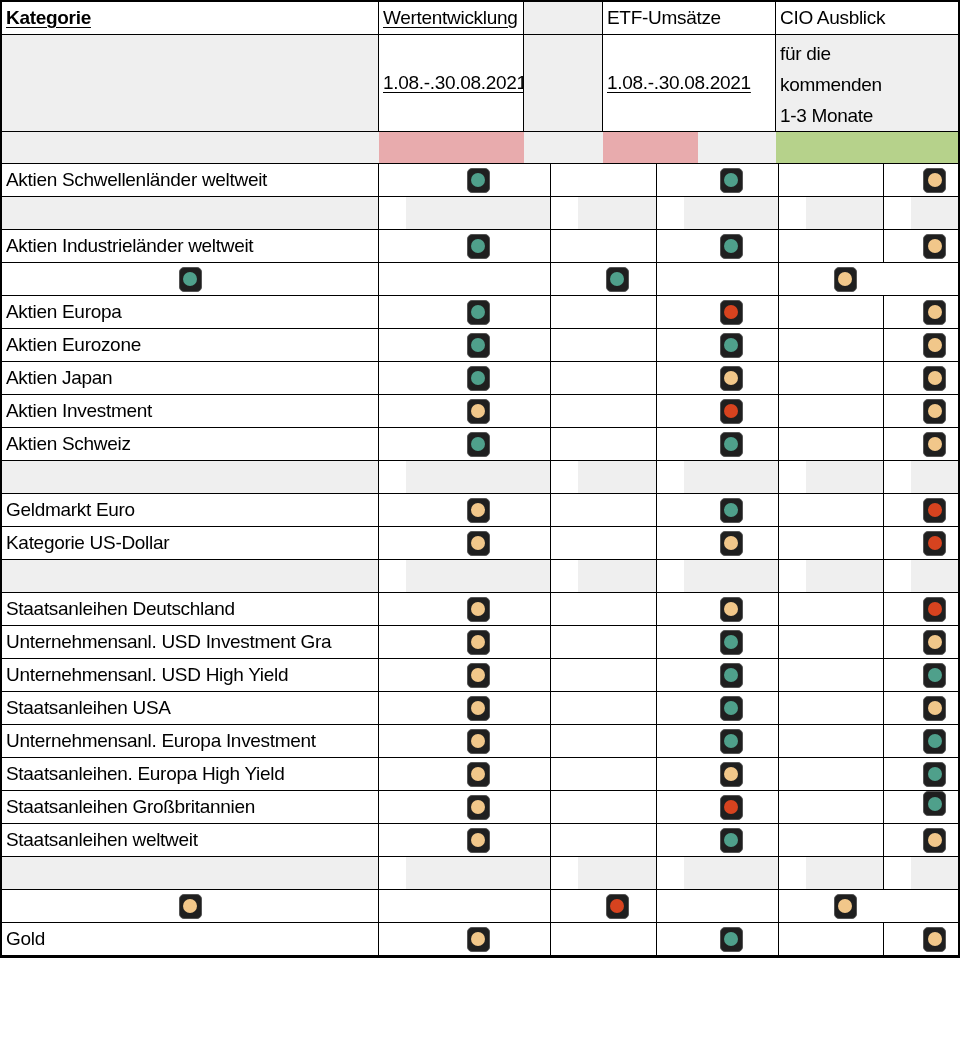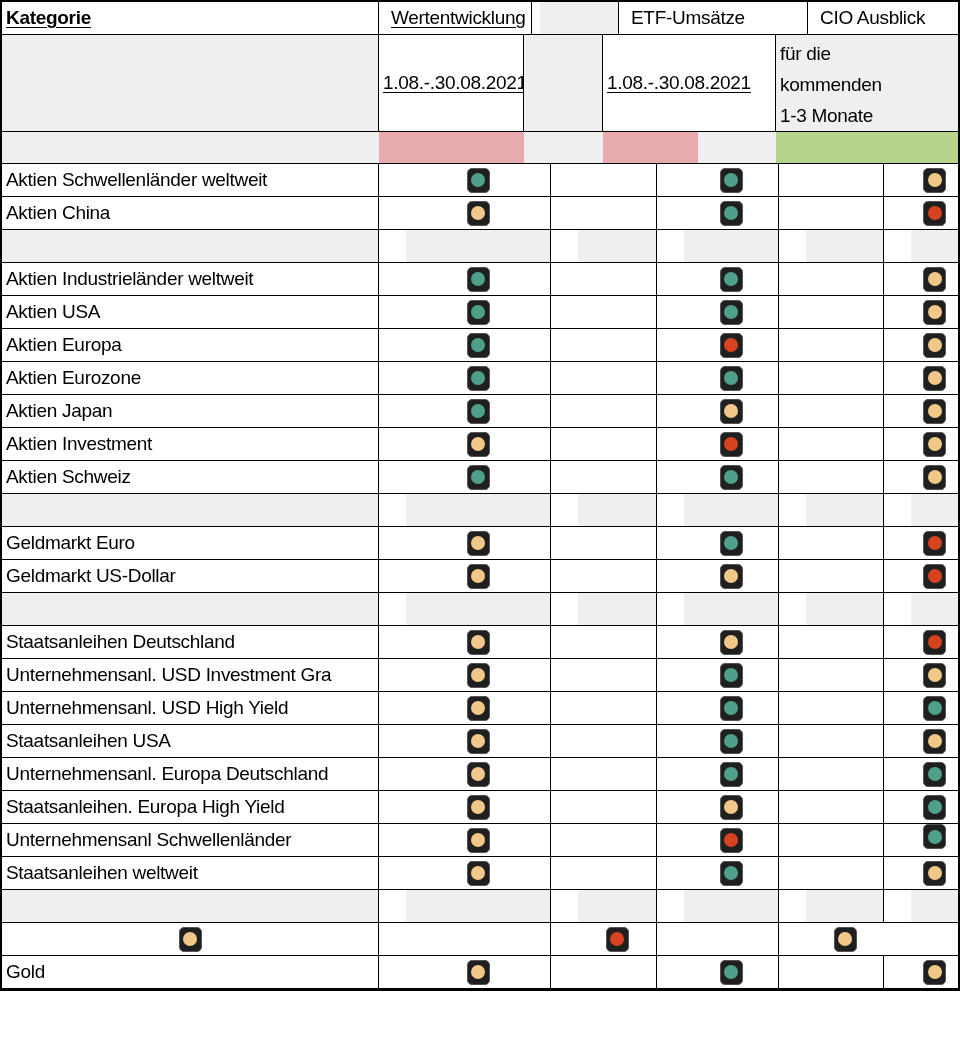--- a/index.html
+++ b/index.html
@@ -3,21 +3,21 @@
 <meta charset="utf-8">
 <style>
   html,body{margin:0;padding:0;background:#fff;}
   body{font-family:"Liberation Sans",sans-serif;color:#000;}
   .sheet{width:956px;border:2px solid #000;margin:0;background:#fff;}
   .grid{display:grid;grid-template-columns:377px 145px 79px 95px 78px auto;}
   .cell{box-sizing:border-box;border-right:1px solid #000;overflow:hidden;display:flex;align-items:center;}
   .cell:last-child{border-right:none;}
   .row{border-bottom:1px solid #000;}
   .nobord .cell{border-right:none;}
-  .h1{height:32px;gap:8px;}
+  .h1{height:32px;}
   .h2{height:96px;}
   .hband{height:31px;}
   .hbody{height:32px;gap:27px;}
   .gray{background:#efefef;}
   .pad{padding-left:4px;}
   .lbl{font-size:19px;letter-spacing:-0.3px;white-space:nowrap;}
   .bold{font-weight:bold;}
   .und{text-decoration:underline;text-underline-offset:3px;}
   .span2{grid-column:span 2;}
   .cio-multi{display:block;padding-top:2px;}
@@ -101,42 +101,20 @@
         </div>
     <div class="cell"></div>
     <div class="cell dotcell c-cio">
           <span class="dot">
             <span class="dot-inner" style="background: rgb(241, 199, 138);"></span>
           </span>
         </div>
   </div>
 
 
-  <div class="grid row hbody">
-    <div class="cell pad">
-      <span class="lbl label">Aktien China</span>
-    </div>
-    <div class="cell dotcell c-wertentwicklung">
-          <span class="dot">
-            <span class="dot-inner" style="background: rgb(241, 199, 138);"></span>
-          </span>
-        </div>
-    <div class="cell"></div>
-    <div class="cell dotcell c-etf">
-          <span class="dot">
-            <span class="dot-inner" style="background: rgb(79, 160, 139);"></span>
-          </span>
-        </div>
-    <div class="cell"></div>
-    <div class="cell dotcell c-cio">
-          <span class="dot">
-            <span class="dot-inner" style="background: rgb(215, 67, 31);"></span>
-          </span>
-        </div>
-  </div>
 
   <div class="grid row hbody">
     <div class="cell gray"></div>
     <div class="cell gray"></div>
     <div class="cell gray"></div>
     <div class="cell gray"></div>
     <div class="cell gray"></div>
     <div class="cell gray"></div>
   </div>
 
@@ -157,23 +135,20 @@
         </div>
     <div class="cell"></div>
     <div class="cell dotcell c-cio">
           <span class="dot">
             <span class="dot-inner" style="background: rgb(241, 199, 138);"></span>
           </span>
         </div>
   </div>
 
   <div class="grid row hbody">
-    <div class="cell pad">
-      <span class="lbl label">Aktien USA</span>
-    </div>
     <div class="cell dotcell c-wertentwicklung">
           <span class="dot">
             <span class="dot-inner" style="background: rgb(79, 160, 139);"></span>
           </span>
         </div>
     <div class="cell"></div>
     <div class="cell dotcell c-etf">
           <span class="dot">
             <span class="dot-inner" style="background: rgb(79, 160, 139);"></span>
           </span>
@@ -329,21 +304,21 @@
     <div class="cell"></div>
     <div class="cell dotcell c-cio">
           <span class="dot">
             <span class="dot-inner" style="background: rgb(215, 67, 31);"></span>
           </span>
         </div>
   </div>
 
   <div class="grid row hbody">
     <div class="cell pad">
-      <span class="lbl label">Geldmarkt US-Dollar</span>
+      <span class="lbl label">Kategorie US-Dollar</span>
     </div>
     <div class="cell dotcell c-wertentwicklung">
           <span class="dot">
             <span class="dot-inner" style="background: rgb(241, 199, 138);"></span>
           </span>
         </div>
     <div class="cell"></div>
     <div class="cell dotcell c-etf">
           <span class="dot">
             <span class="dot-inner" style="background: rgb(241, 199, 138);"></span>
@@ -453,21 +428,21 @@
     <div class="cell"></div>
     <div class="cell dotcell c-cio">
           <span class="dot">
             <span class="dot-inner" style="background: rgb(241, 199, 138);"></span>
           </span>
         </div>
   </div>
 
   <div class="grid row hbody">
     <div class="cell pad">
-      <span class="lbl label">Unternehmensanl. Europa Deutschland</span>
+      <span class="lbl label">Unternehmensanl. Europa Investment</span>
     </div>
     <div class="cell dotcell c-wertentwicklung">
           <span class="dot">
             <span class="dot-inner" style="background: rgb(241, 199, 138);"></span>
           </span>
         </div>
     <div class="cell"></div>
     <div class="cell dotcell c-etf">
           <span class="dot">
             <span class="dot-inner" style="background: rgb(79, 160, 139);"></span>
@@ -499,21 +474,21 @@
     <div class="cell"></div>
     <div class="cell dotcell c-cio">
           <span class="dot">
             <span class="dot-inner" style="background: rgb(79, 160, 139);"></span>
           </span>
         </div>
   </div>
 
   <div class="grid row hbody">
     <div class="cell pad">
-      <span class="lbl label">Unternehmensanl Schwellenländer</span>
+      <span class="lbl label">Staatsanleihen Großbritannien</span>
     </div>
     <div class="cell dotcell c-wertentwicklung">
           <span class="dot">
             <span class="dot-inner" style="background: rgb(241, 199, 138);"></span>
           </span>
         </div>
     <div class="cell"></div>
     <div class="cell dotcell c-etf">
           <span class="dot">
             <span class="dot-inner" style="background: rgb(215, 67, 31);"></span>

